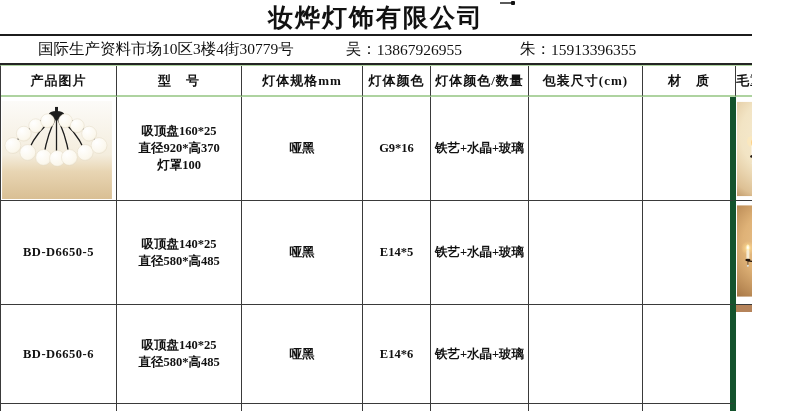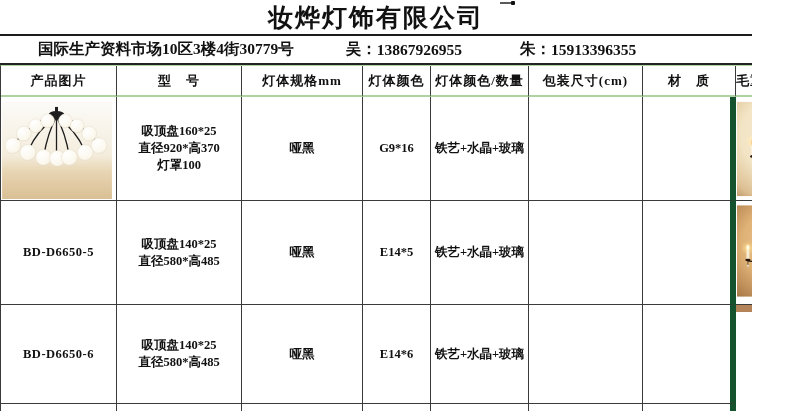--- a/index.html
+++ b/index.html
@@ -14,21 +14,21 @@
   .edge-green{position:absolute;left:796px;top:0;width:2px;height:413px;background:#aed3a0;}
 
   .title{
     height:34px;border-bottom:2px solid #1c1c1c;
     display:flex;align-items:center;justify-content:center;
     font-size:25px;font-weight:bold;letter-spacing:2px;
   }
   .addr-bar{
     height:29px;border-bottom:2px solid #242424;
     display:flex;align-items:center;
-    font-size:15.5px;font-weight:bold;padding-left:38px;box-sizing:border-box;
+    font-size:15.5px;font-weight:normal;padding-left:38px;box-sizing:border-box;
   }
   .addr-bar .grp{display:flex;align-items:center;}
   .g1{margin-left:52px;} .g2{margin-left:58px;}
 
   .grid{
     display:grid;width:797px;box-sizing:border-box;
     grid-template-columns:116px 125px 121px 68px 98px 114px 93px 61px;
     grid-template-rows:31px 104px 104px 99px 7px;
     border-left:1px solid #3a3a3a;border-top:1px solid #aed3a0;
   }

